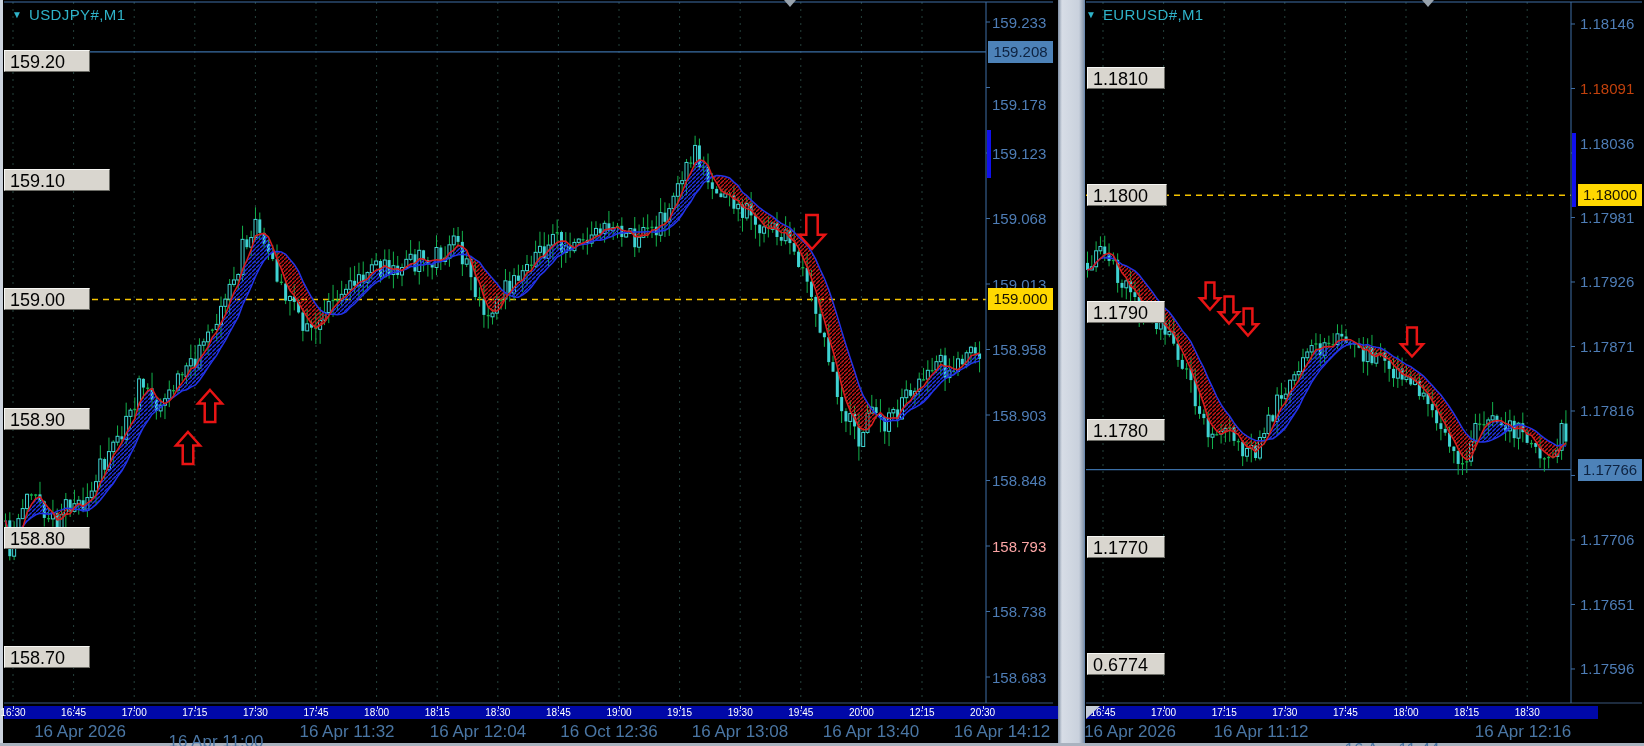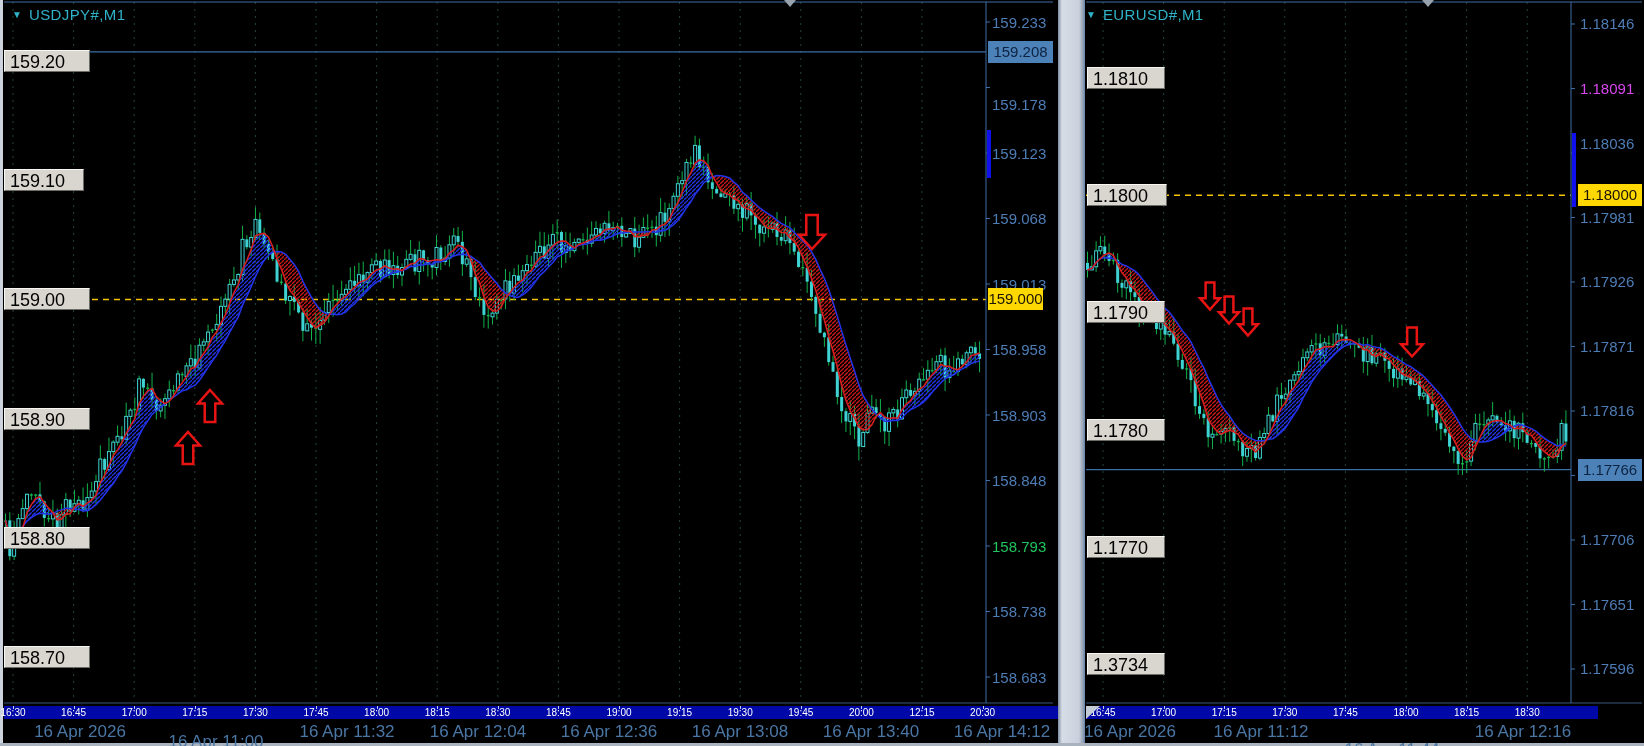--- a/index.html
+++ b/index.html
@@ -48,33 +48,33 @@
 
   <section>
     <div class="chart-title" id="title1" style="left: 1086px;">
       <span class="tri" id="tri1" style="color: rgb(47, 179, 201);">▼</span>
       <span class="ttl" style="color: rgb(47, 179, 201);">EURUSD#,M1</span>
     </div>
   </section>
 
   <div class="ov" id="lb0">
       <div class="lbox" style="left: 4px; top: 50.3069px; width: 86px;">159.20</div>
-      <div class="lbox" style="left: 4px; top: 169.397px; width: 80px;">159.10</div>
+      <div class="lbox" style="left: 4px; top: 169.397px; width: 106px;">159.10</div>
       <div class="lbox" style="left: 4px; top: 288.487px; width: 86px;">159.00</div>
       <div class="lbox" style="left: 4px; top: 407.577px; width: 86px;">158.90</div>
       <div class="lbox" style="left: 4px; top: 526.668px; width: 86px;">158.80</div>
       <div class="lbox" style="left: 4px; top: 645.758px; width: 86px;">158.70</div>
     </div>
   <div class="ov" id="lb1">
       <div class="lbox" style="left: 1087px; top: 66.9432px; width: 78px;">1.1810</div>
       <div class="lbox" style="left: 1087px; top: 184.212px; width: 80px;">1.1800</div>
       <div class="lbox" style="left: 1087px; top: 301.48px; width: 78px;">1.1790</div>
       <div class="lbox" style="left: 1087px; top: 418.749px; width: 78px;">1.1780</div>
       <div class="lbox" style="left: 1087px; top: 536.018px; width: 78px;">1.1770</div>
-      <div class="lbox" style="left: 1087px; top: 653.286px; width: 78px;">1.3734</div>
+      <div class="lbox" style="left: 1087px; top: 653.286px; width: 78px;">0.6774</div>
     </div>
 
   <svg id="cv" width="1644" height="746">
       <defs>
         <pattern id="hb" width="4" height="4" patternUnits="userSpaceOnUse">
           <path d="M0,4 L4,0" stroke="#2233e8" stroke-width="1.3"></path>
         </pattern>
         <pattern id="hr" width="4" height="4" patternUnits="userSpaceOnUse">
           <path d="M0,4 L4,0" stroke="#cc1818" stroke-width="1.3"></path>
         </pattern>
@@ -1198,25 +1198,25 @@
   <div class="ov" id="ov0">
       <div class="shift-marker" style="left: 784px;"></div>
       <span class="stick" style="left: 992px; top: 13.5071px; color: rgb(78, 125, 182);">159.233</span>
       <span class="stick" style="left: 992px; top: 79.0067px; color: rgb(78, 125, 182); margin-top: 17px;">159.178</span>
       <span class="stick" style="left: 992px; top: 144.506px; color: rgb(78, 125, 182);">159.123</span>
       <span class="stick" style="left: 992px; top: 210.006px; color: rgb(78, 125, 182);">159.068</span>
       <span class="stick" style="left: 992px; top: 275.505px; color: rgb(78, 125, 182);">159.013</span>
       <span class="stick" style="left: 992px; top: 341.005px; color: rgb(78, 125, 182);">158.958</span>
       <span class="stick" style="left: 992px; top: 406.505px; color: rgb(78, 125, 182);">158.903</span>
       <span class="stick" style="left: 992px; top: 472.004px; color: rgb(78, 125, 182);">158.848</span>
-      <span class="stick" style="left: 992px; top: 537.504px; color: #22c55e;">158.793</span>
+      <span class="stick" style="left: 992px; top: 537.504px; color: #fca5a5;">158.793</span>
       <span class="stick" style="left: 992px; top: 603.003px; color: rgb(78, 125, 182);">158.738</span>
       <span class="stick" style="left: 992px; top: 668.503px; color: rgb(78, 125, 182);">158.683</span>
       <div class="pbox" style="left: 988px; top: 40.7797px; width: 65px; background: rgb(77, 130, 184); color: rgb(13, 34, 64);">159.208</div>
-      <div class="pbox" style="left: 988px; top: 288.487px; width: 55px; background: rgb(255, 216, 0); color: rgb(26, 20, 0);">159.000</div>
+      <div class="pbox" style="left: 988px; top: 288.487px; width: 65px; background: rgb(255, 216, 0); color: rgb(26, 20, 0);">159.000</div>
       <div class="tbar" style="left: 4px; top: 706px; width: 1054px; height: 13px; background: rgb(0, 8, 168);"></div>
       <div class="mint" style="left: 13px; top: 707px; color: rgb(255, 255, 255);">16:30</div>
       <div class="mtick" style="left: 13px; top: 706px;"></div>
       <div class="mint" style="left: 73.6px; top: 707px; color: rgb(255, 255, 255);">16:45</div>
       <div class="mtick" style="left: 73.6px; top: 706px;"></div>
       <div class="mint" style="left: 134.2px; top: 707px; color: rgb(255, 255, 255);">17:00</div>
       <div class="mtick" style="left: 134.2px; top: 706px;"></div>
       <div class="mint" style="left: 194.8px; top: 707px; color: rgb(255, 255, 255);">17:15</div>
       <div class="mtick" style="left: 194.8px; top: 706px;"></div>
       <div class="mint" style="left: 255.4px; top: 707px; color: rgb(255, 255, 255);">17:30</div>
@@ -1242,32 +1242,32 @@
       <div class="mint" style="left: 861.4px; top: 707px; color: rgb(255, 255, 255);">20:00</div>
       <div class="mtick" style="left: 861.4px; top: 706px;"></div>
       <div class="mint" style="left: 922px; top: 707px; color: rgb(255, 255, 255);">12:15</div>
       <div class="mtick" style="left: 922px; top: 706px;"></div>
       <div class="mint" style="left: 982.6px; top: 707px; color: rgb(255, 255, 255);">20:30</div>
       <div class="mtick" style="left: 982.6px; top: 706px;"></div>
       <div class="maint" style="left: 80px; top: 722px; color: rgb(74, 118, 164);">16 Apr 2026</div>
       <div class="maint" style="left: 216px; top: 732px; color: rgb(74, 118, 164);">16 Apr 11:00</div>
       <div class="maint" style="left: 347px; top: 722px; color: rgb(74, 118, 164);">16 Apr 11:32</div>
       <div class="maint" style="left: 478px; top: 722px; color: rgb(74, 118, 164);">16 Apr 12:04</div>
-      <div class="maint" style="left: 609px; top: 722px; color: rgb(74, 118, 164);">16 Apr 12:36</div>
+      <div class="maint" style="left: 609px; top: 722px; color: rgb(74, 118, 164);">16 Oct 12:36</div>
       <div class="maint" style="left: 740px; top: 722px; color: rgb(74, 118, 164);">16 Apr 13:08</div>
       <div class="maint" style="left: 871px; top: 722px; color: rgb(74, 118, 164);">16 Apr 13:40</div>
       <div class="maint" style="left: 1002px; top: 722px; color: rgb(74, 118, 164);">16 Apr 14:12</div>
       <div class="hit" style="left: 4px; top: 2px; width: 982px; height: 700px;"></div>
       <div class="hit" style="left: 986px; top: 2px; width: 67px; height: 700px;"></div>
       <div class="hit" style="left: 4px; top: 722px; width: 982px; height: 22px;"></div>
     </div>
   <div class="ov" id="ov1">
       <div class="shift-marker" style="left: 1422px;"></div>
       <span class="stick" style="left: 1580px; top: 15.4996px; color: rgb(78, 125, 182);">1.18146</span>
-      <span class="stick" style="left: 1580px; top: 79.9974px; color: #d946ef;">1.18091</span>
+      <span class="stick" style="left: 1580px; top: 79.9974px; color: #c2410c;">1.18091</span>
       <span class="stick" style="left: 1580px; top: 135px; color: rgb(78, 125, 182); text-align: center;">1.18036</span>
       <span class="stick" style="left: 1580px; top: 208.993px; color: rgb(78, 125, 182);">1.17981</span>
       <span class="stick" style="left: 1580px; top: 273.491px; color: rgb(78, 125, 182);">1.17926</span>
       <span class="stick" style="left: 1580px; top: 337.988px; color: rgb(78, 125, 182);">1.17871</span>
       <span class="stick" style="left: 1580px; top: 402.486px; color: rgb(78, 125, 182);">1.17816</span>
       <span class="stick" style="left: 1580px; top: 466.984px; color: rgb(78, 125, 182);">1.17761</span>
       <span class="stick" style="left: 1580px; top: 531.482px; color: rgb(78, 125, 182);">1.17706</span>
       <span class="stick" style="left: 1580px; top: 595.979px; color: rgb(78, 125, 182);">1.17651</span>
       <span class="stick" style="left: 1580px; top: 660.477px; color: rgb(78, 125, 182);">1.17596</span>
       <div class="pbox" style="left: 1578px; top: 458.62px; width: 64px; background: rgb(77, 130, 184); color: rgb(13, 34, 64);">1.17766</div>

